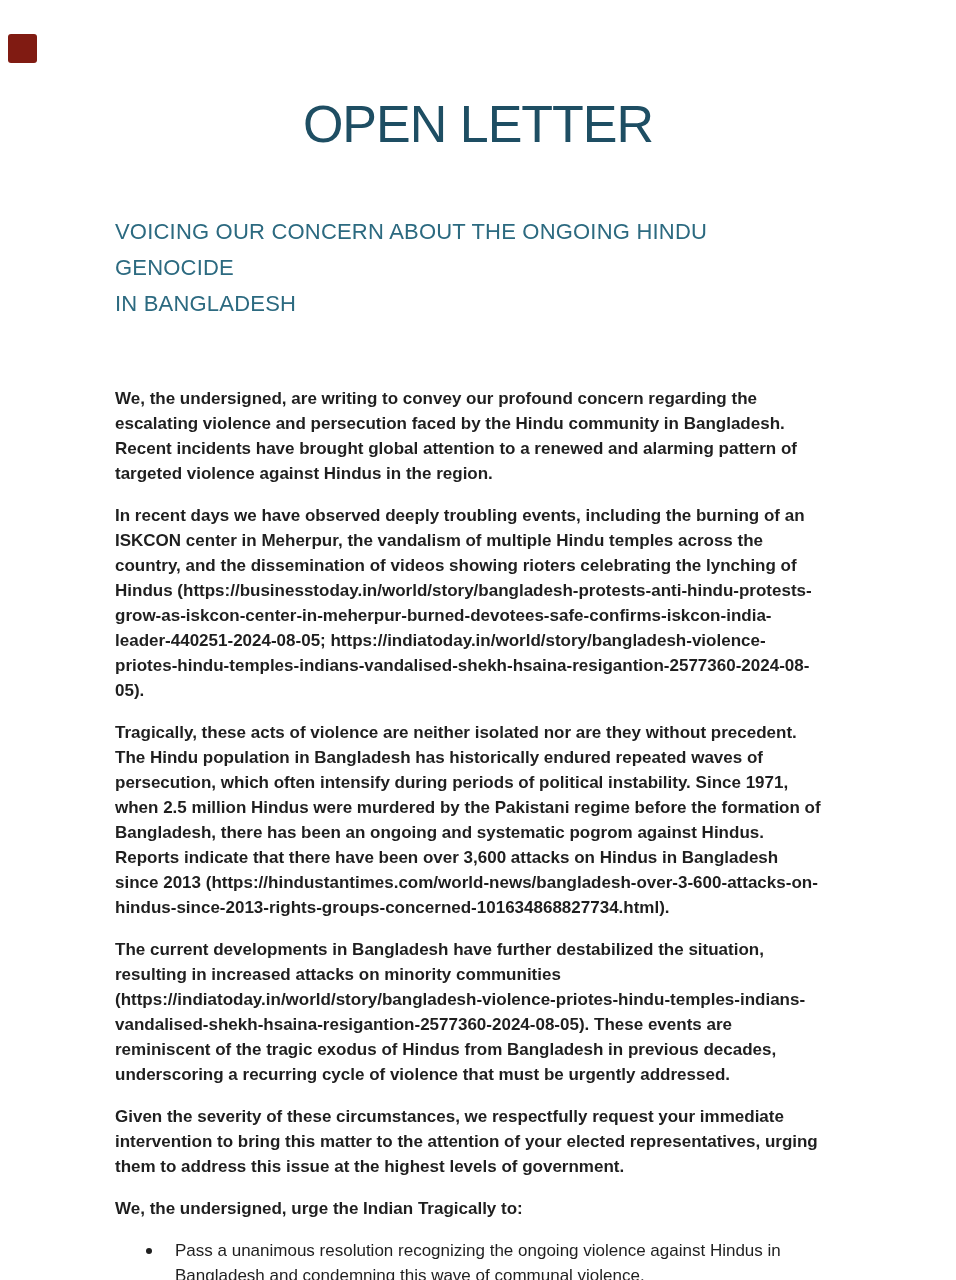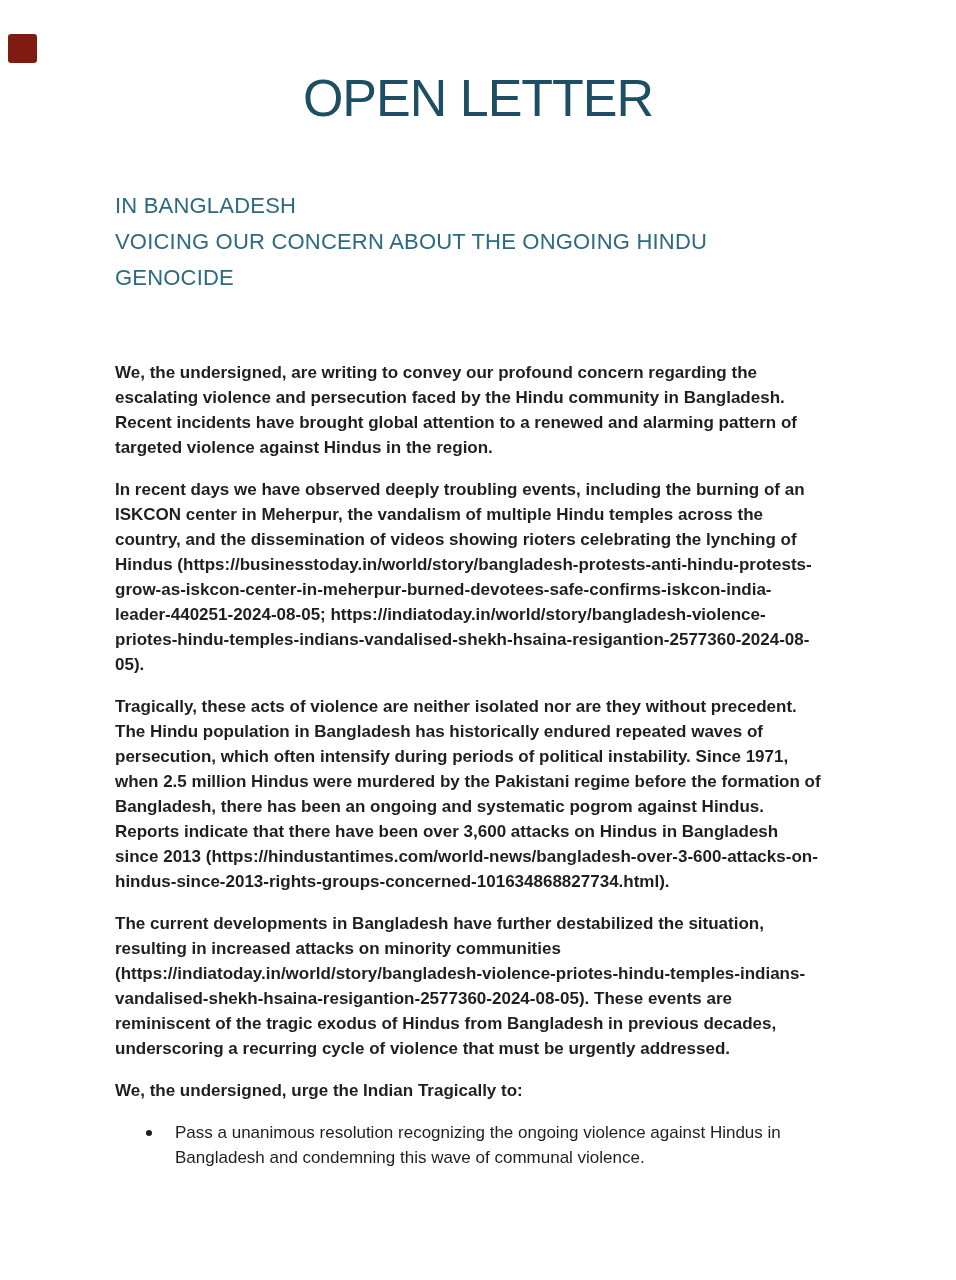--- a/index.html
+++ b/index.html
@@ -18,22 +18,22 @@
   .corner-marker {
     position: absolute;
     left: 8px;
     top: 34px;
     width: 29px;
     height: 29px;
     border-radius: 3px;
     background: #801b12;
   }
   .title {
-    margin: 0;
-    padding-top: 70px;
+    margin: 8px;
+    padding-top: 88px;
     text-align: center;
     font-size: 52px;
     line-height: 56px;
     font-weight: 400;
     letter-spacing: -1px;
     color: #1e4e63;
   }
   .content {
     margin-left: 115px;
     width: 710px;
@@ -83,29 +83,30 @@
 
 <div class="page">
 
   <div class="corner-marker"></div>
 
   <h1 class="title">OPEN LETTER</h1>
 
   <div class="content">
 
     <h2 class="subtitle">
+      <span class="line">VOICING OUR CONCERN ABOUT THE ONGOING HINDU GENOCIDE</span>
       <span class="line">IN BANGLADESH</span>
-      <span class="line">VOICING OUR CONCERN ABOUT THE ONGOING HINDU GENOCIDE</span>
     </h2>
 
     <div class="body-text">
       <p class="first">We, the undersigned, are writing to convey our profound concern regarding the escalating violence and persecution faced by the Hindu community in Bangladesh. Recent incidents have brought global attention to a renewed and alarming pattern of targeted violence against Hindus in the region.</p>
       <p>In recent days we have observed deeply troubling events, including the burning of an ISKCON center in Meherpur, the vandalism of multiple Hindu temples across the country, and the dissemination of videos showing rioters celebrating the lynching of Hindus (https://businesstoday.in/world/story/bangladesh-protests-anti-hindu-protests-grow-as-iskcon-center-in-meherpur-burned-devotees-safe-confirms-iskcon-india-leader-440251-2024-08-05; https://indiatoday.in/world/story/bangladesh-violence-priotes-hindu-temples-indians-vandalised-shekh-hsaina-resigantion-2577360-2024-08-05).</p>
       <p>Tragically, these acts of violence are neither isolated nor are they without precedent. The Hindu population in Bangladesh has historically endured repeated waves of persecution, which often intensify during periods of political instability. Since 1971, when 2.5 million Hindus were murdered by the Pakistani regime before the formation of Bangladesh, there has been an ongoing and systematic pogrom against Hindus. Reports indicate that there have been over 3,600 attacks on Hindus in Bangladesh since 2013 (https://hindustantimes.com/world-news/bangladesh-over-3-600-attacks-on-hindus-since-2013-rights-groups-concerned-101634868827734.html).</p>
       <p>The current developments in Bangladesh have further destabilized the situation, resulting in increased attacks on minority communities (https://indiatoday.in/world/story/bangladesh-violence-priotes-hindu-temples-indians-vandalised-shekh-hsaina-resigantion-2577360-2024-08-05). These events are reminiscent of the tragic exodus of Hindus from Bangladesh in previous decades, underscoring a recurring cycle of violence that must be urgently addressed.</p>
+      <p>Given the severity of these circumstances, we respectfully request your immediate intervention to bring this matter to the attention of your elected representatives, urging them to address this issue at the highest levels of government.</p>
       <p>We, the undersigned, urge the Indian Tragically to:</p>
 
       <div class="bullet">
         <span class="dot"></span>
         <span class="bullet-text">Pass a unanimous resolution recognizing the ongoing violence against Hindus in Bangladesh and condemning this wave of communal violence.</span>
       </div>
     </div>
 
   </div>
 

